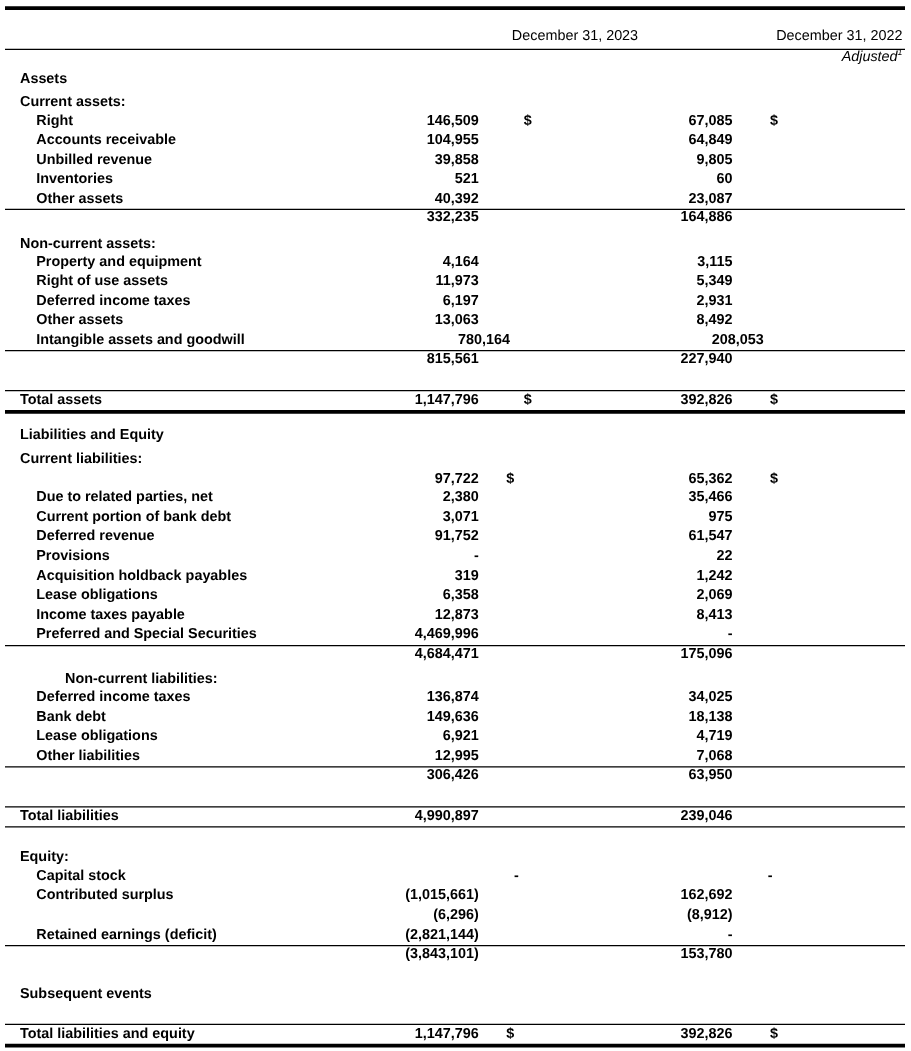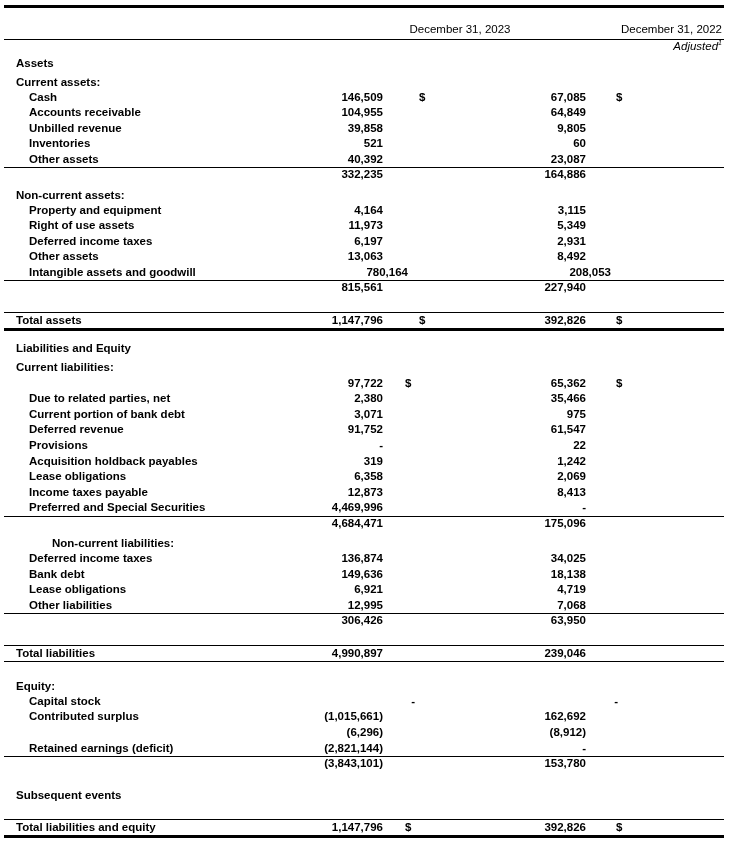--- a/index.html
+++ b/index.html
@@ -47,21 +47,21 @@
     <div class="hline thick" style="top: 835px;"></div>
   </div>
 <div id="table">
     <div class="row" style="top: 56px;">
       <span class="lbl">Assets</span>
     </div>
     <div class="row" style="top: 75px;">
       <span class="lbl">Current assets:</span>
     </div>
     <div class="row" style="top: 90px;">
-      <span class="lbl ind">Cash</span>
+      <span class="lbl ind">Right</span>
       <span class="d1">$</span>
       <span class="v1">146,509</span>
       <span class="d2">$</span>
       <span class="v2">67,085</span>
     </div>
     <div class="row" style="top: 105px;">
       <span class="lbl ind">Accounts receivable</span>
       <span class="v1">104,955</span>
       <span class="v2">64,849</span>
     </div>

